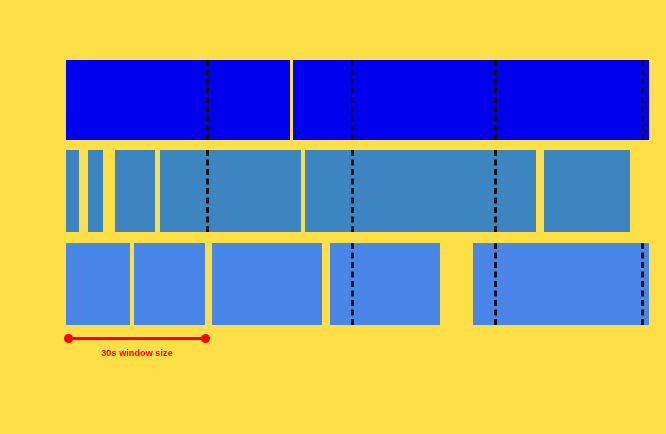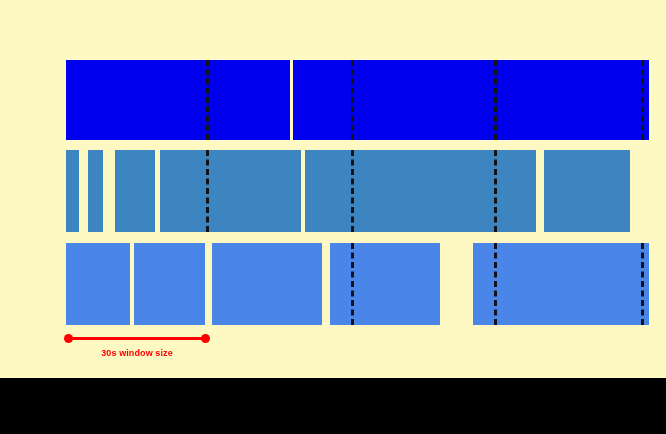--- a/index.html
+++ b/index.html
@@ -1,17 +1,17 @@
 <!DOCTYPE html>
 <html><head>
 <meta charset="utf-8">
 <style>
   html,body{margin:0;padding:0;background:#000;}
   body{width:666px;height:434px;font-family:"Liberation Sans",sans-serif;}
-  #stage{position:relative;width:666px;height:378px;background:#fef9c3;overflow:hidden;}
+  #stage{position:relative;width:666px;height:434px;background:#fde047;overflow:hidden;}
   .row{position:absolute;left:0;width:666px;}
   .seg{position:absolute;box-sizing:border-box;}
   .dash{position:absolute;width:0;border-left:3px dashed #111318;z-index:6;}
   .bracket{position:absolute;height:0;border-top:3px solid #ff0000;z-index:8;}
   .dot{position:absolute;width:9px;height:9px;border-radius:50%;background:#ff0000;z-index:9;}
   .blabel{position:absolute;color:#ff0000;font-size:9px;font-weight:bold;letter-spacing:.1px;
           white-space:nowrap;text-align:center;z-index:9;font-family:"Liberation Sans",sans-serif;}
 </style>
 </head>
 <body>

